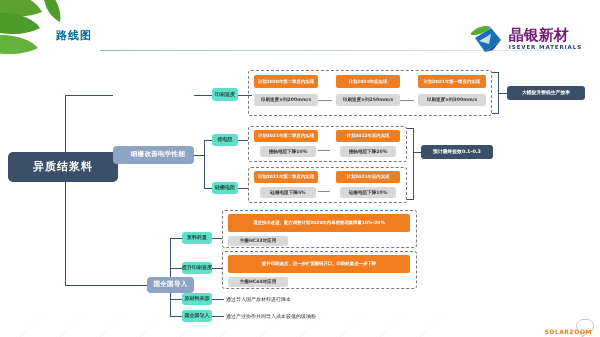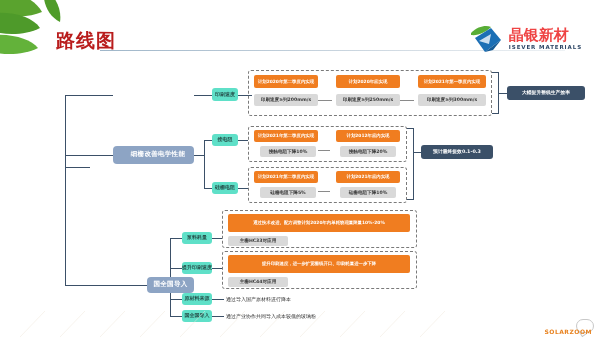--- a/index.html
+++ b/index.html
@@ -9,31 +9,31 @@
     background: #ffffff;
     position: relative;
     overflow: hidden;
   }
   #stage { position: absolute; inset: 0; width: 600px; height: 337px; }
 
   
   .leaf-logo { position: absolute; left: -18px; top: -12px; width: 92px; height: 86px; }
   .hdr-title {
     position: absolute; left: 56px; top: 28px;
-    font-size: 19px; font-weight: bold; color: #b91c1c;
+    font-size: 11px; font-weight: bold; color: #0369a1;
     letter-spacing: 1px; font-family: "DejaVu Serif", "Liberation Serif", serif;
   }
   .hdr-rule {
     position: absolute; left: 100px; top: 50px; width: 465px; height: 1px;
     background: linear-gradient(to right, #9fb6c9, #d7dfe6 70%, #eef2f5);
   }
   .brand { position: absolute; right: 18px; top: 22px; height: 34px; display: flex; align-items: center; gap: 6px; }
   .brand-mark { width: 34px; height: 30px; position: relative; }
   .brand-text { display: flex; flex-direction: column; line-height: 1; }
-  .brand-cn { font-size: 15px; font-weight: bold; color: #ef4444; letter-spacing: 0px;
+  .brand-cn { font-size: 15px; font-weight: bold; color: #701a75; letter-spacing: 0px;
               font-family: "DejaVu Sans", "Liberation Sans", sans-serif; }
   .brand-en { font-size: 5.5px; color: #2e4766; letter-spacing: 0.9px; margin-top: 2px; font-weight: bold; }
 
   
   .node { position: absolute; display: flex; align-items: center; justify-content: center;
           text-align: center; line-height: 1.15; }
 
   .root {
     background: #3b5068; color: #fff; border-radius: 5px;
     font-size: 11px; font-weight: bold; letter-spacing: 1px;
@@ -134,20 +134,21 @@
   <div class="ln ln-h" style="left:212px; top:299px; width:12px;"></div>
   <div class="ln ln-h" style="left:212px; top:316px; width:12px;"></div>
   <div class="ln ln-h" style="left:212px; top:238px; width:10px;"></div>
   <div class="ln ln-h" style="left:212px; top:268px; width:10px;"></div>
 
   <div class="brk" style="left:492px; top:72px; width:7px; height:42px;"></div>
   <div class="ln ln-h" style="left:499px; top:93px; width:8px;"></div>
   <div class="brk" style="left:407px; top:128px; width:7px; height:72px;"></div>
   <div class="ln ln-h" style="left:414px; top:152px; width:7px;"></div>
 
+  <div class="node root" style="left:8px; top:152px; width:110px; height:30px;">异质结浆料</div>
 
   <div class="node branch" style="left:113px; top:146px; width:81px; height:18px;padding-left:9px;">细栅改善电学性能</div>
   <div class="node branch" style="left:147px; top:277px; width:47px; height:16px;">国全国导入</div>
 
   <div class="node teal" style="left:212px; top:88px; width:26px; height:13px;">印刷速度</div>
   <div class="node teal" style="left:212px; top:134px; width:26px; height:12px;">接电阻</div>
   <div class="node teal" style="left:212px; top:182px; width:26px; height:12px;">硅栅电阻</div>
   <div class="node teal" style="left:182px; top:232px; width:30px; height:12px;">浆料耗量</div>
   <div class="node teal" style="left:182px; top:262px; width:30px; height:12px;">提升印刷速度</div>
   <div class="node teal" style="left:182px; top:293px; width:30px; height:12px;">原材料来源</div>

